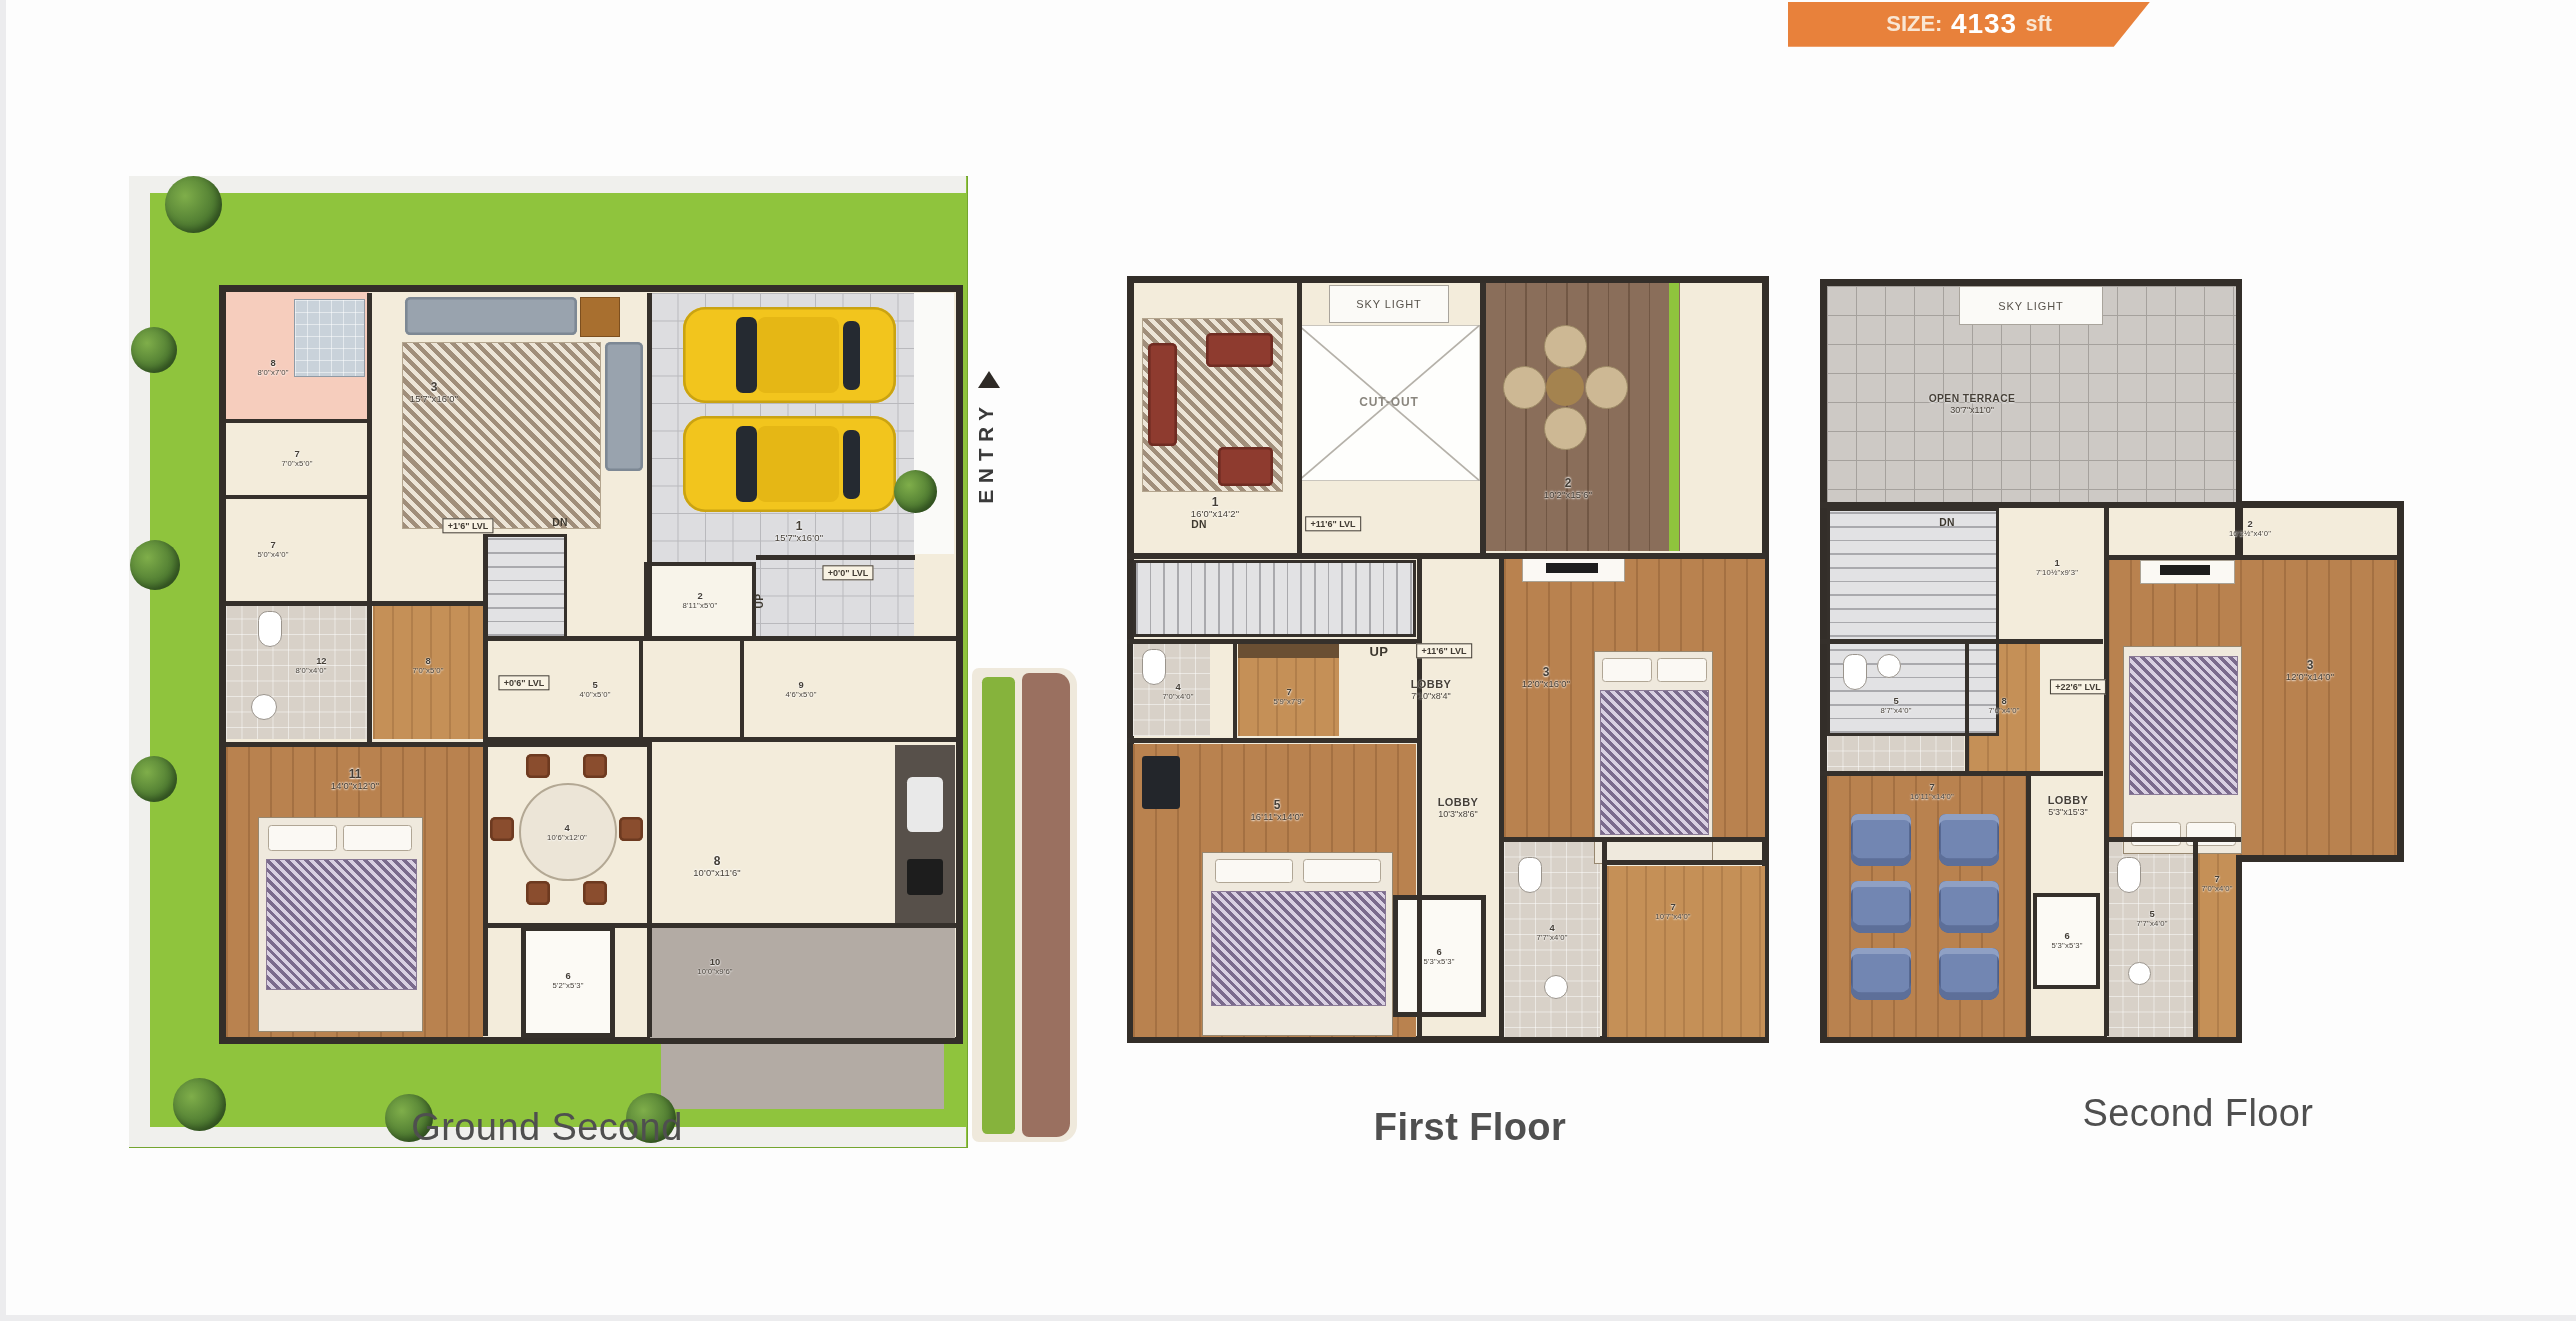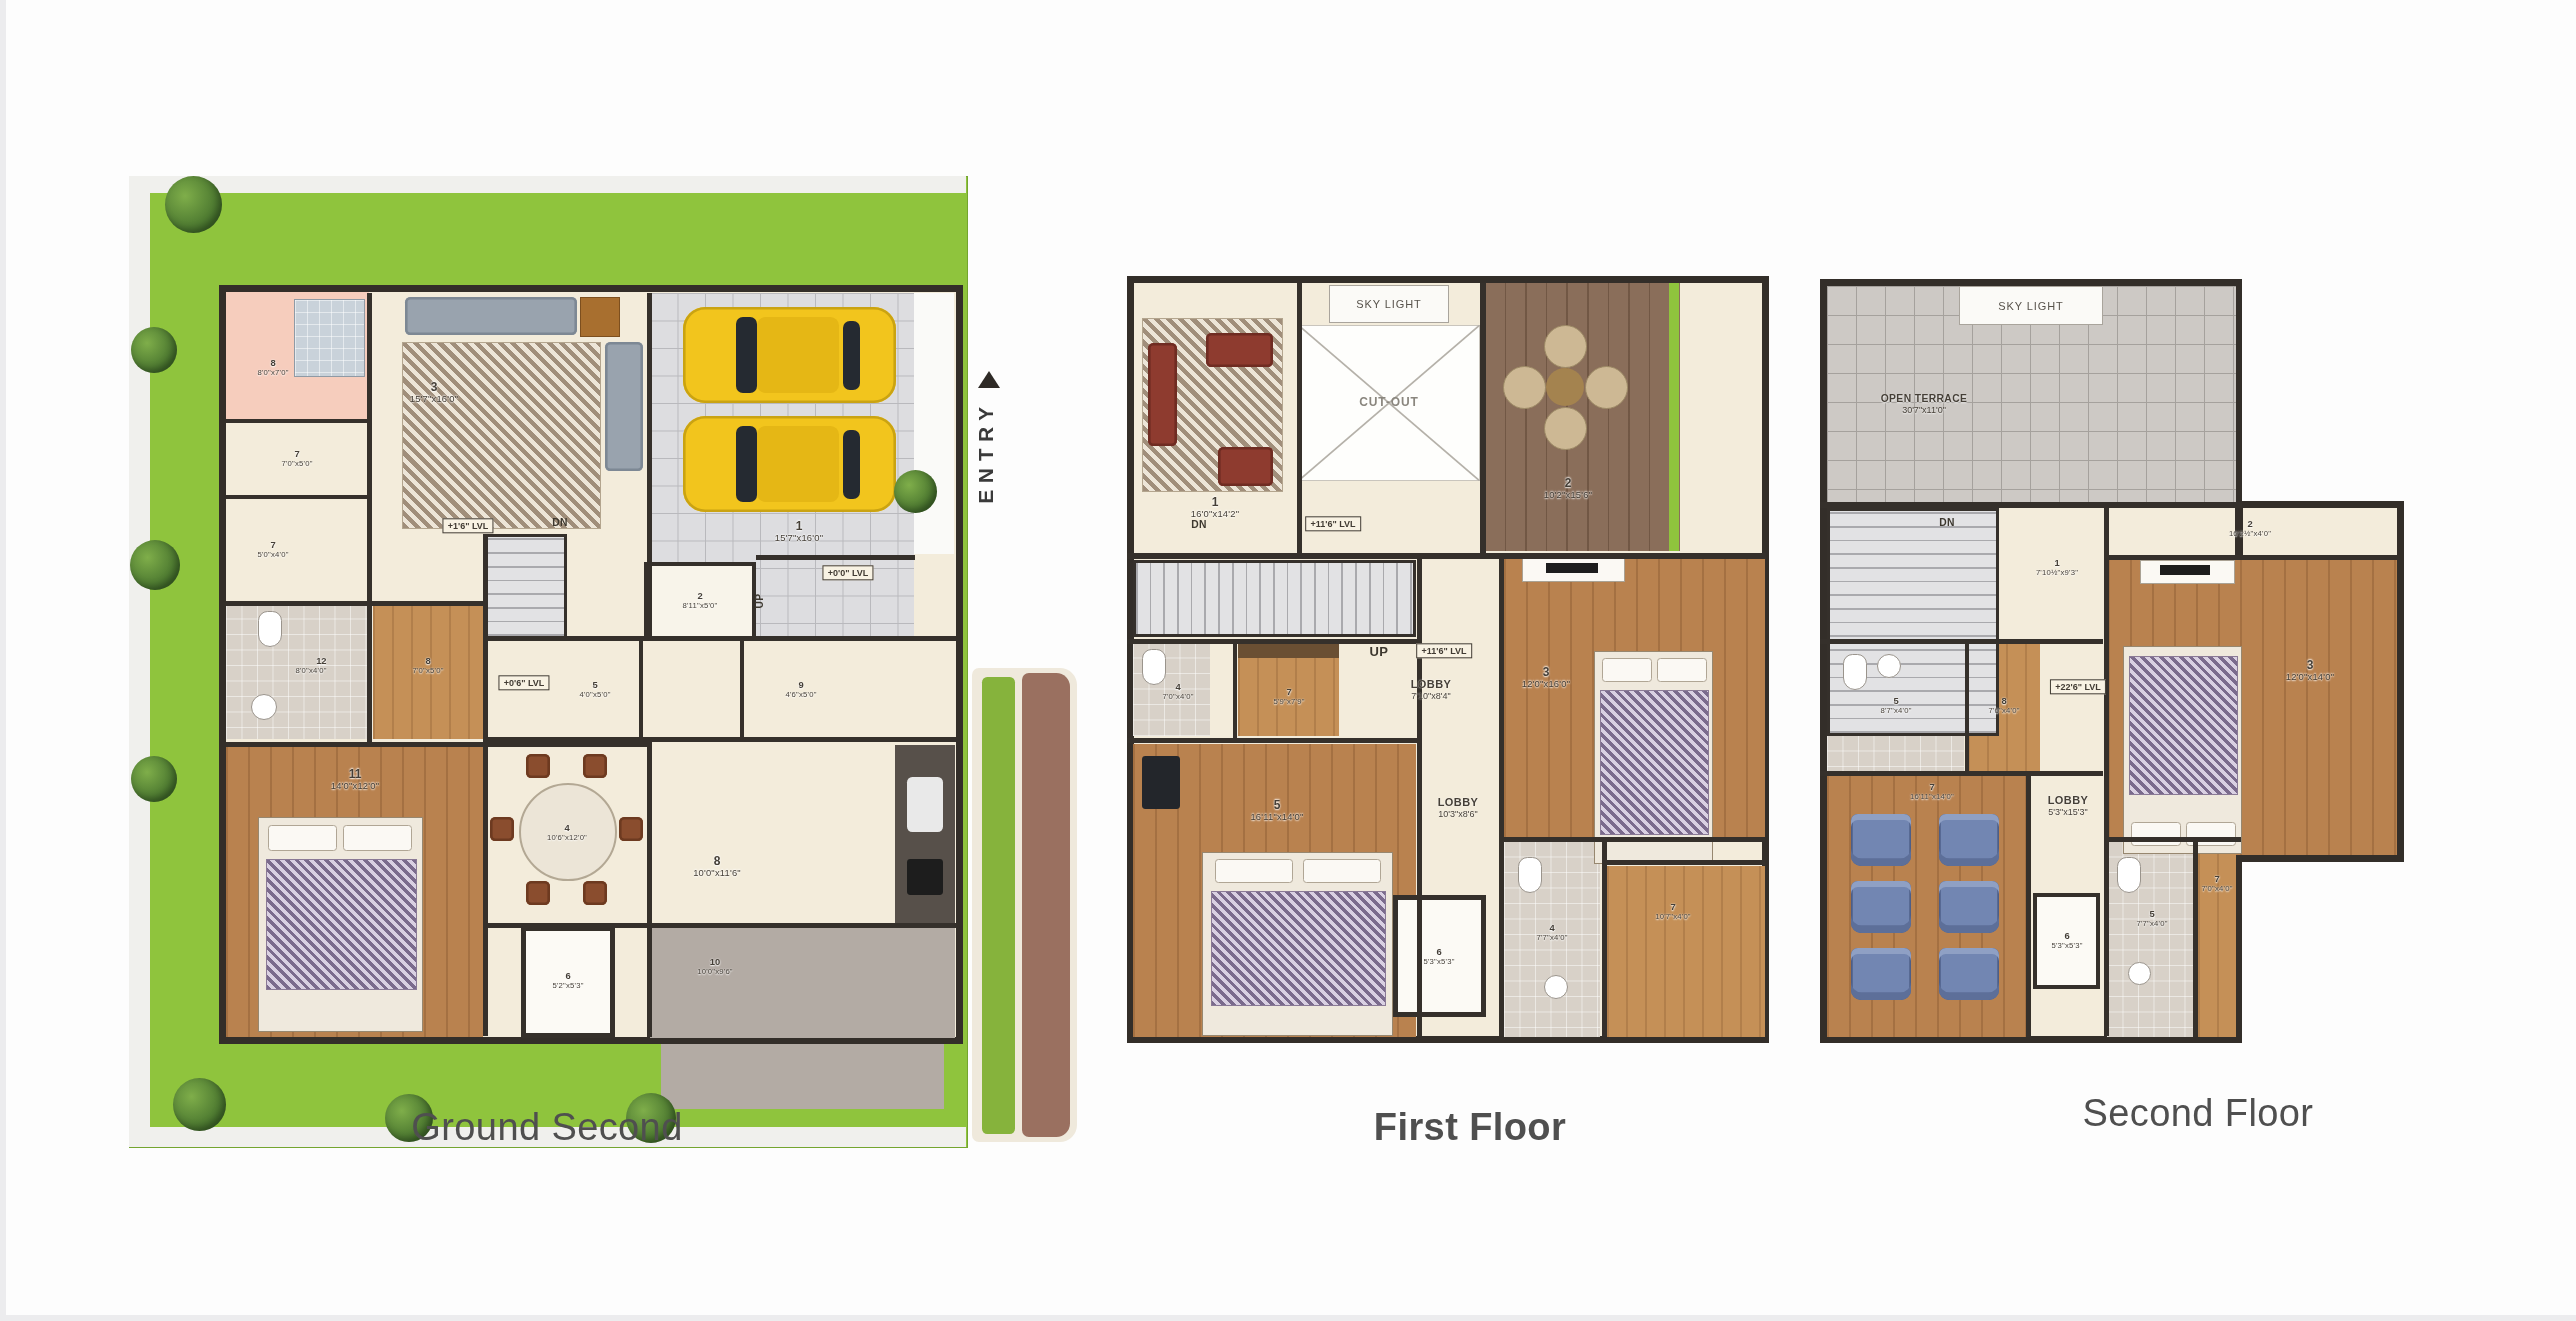--- a/index.html
+++ b/index.html
@@ -62,20 +62,25 @@
   .edge-b{position:absolute;left:0;top:1315px;width:2576px;height:6px;background:#ececee;z-index:1;}
   svg.x{position:absolute;z-index:10;}
 </style>
 </head>
 <body>
 
 <div id="canvas">
   <div class="edge-l"></div>
   <div class="edge-b"></div>
 
+  <div class="badge">
+    <span class="lb">SIZE:</span>
+    <span class="vl">4133</span>
+    <span class="un">sft</span>
+  </div>
 
   <div>
     <div class="abs lawn" style="left:129px;top:176px;width:837px;height:970px;z-index:2;"></div>
     <div class="abs path" style="left:129px;top:176px;width:20.6px;height:970px;z-index:3;"></div>
     <div class="abs path" style="left:129px;top:176px;width:837px;height:17px;z-index:3;"></div>
     <div class="abs path" style="left:129px;top:1127px;width:837px;height:20px;z-index:3;"></div>
     <div class="tree" style="left:165px;top:176px;width:57px;height:57px;"></div>
     <div class="tree" style="left:131px;top:327px;width:46px;height:46px;"></div>
     <div class="tree" style="left:130px;top:540px;width:50px;height:50px;"></div>
     <div class="tree" style="left:131px;top:756px;width:46px;height:46px;"></div>
@@ -356,21 +361,21 @@
   </div>
 
   <div>
     <div class="house" style="left:1820px;top:279px;width:422px;height:764px;"></div>
     <div class="house" style="left:2236px;top:501px;width:168px;height:361px;"></div>
 
     <div class="grid" style="left:1827px;top:286px;width:409px;height:216px;"></div>
     <div class="skybox" style="left:1959px;top:286px;width:144px;height:39px;">
       <span>SKY LIGHT</span>
     </div>
-    <div class="lobbylbl" style="left:1924px;top:404px;">
+    <div class="lobbylbl" style="left:1972px;top:404px;">
       <b style="font-size:10.3px;">OPEN TERRACE</b>
       <i>30'7"x11'0"</i>
     </div>
 
     <div class="stairsV" style="left:1827px;top:508px;width:172px;height:228px;"></div>
     <div class="tag" style="left:1947px;top:522px;font-size:10.3px;">DN</div>
 
     <div class="rm sm" style="left:2057px;top:568px;">
       <b>1</b>
       <i>7'10½"x9'3"</i>

